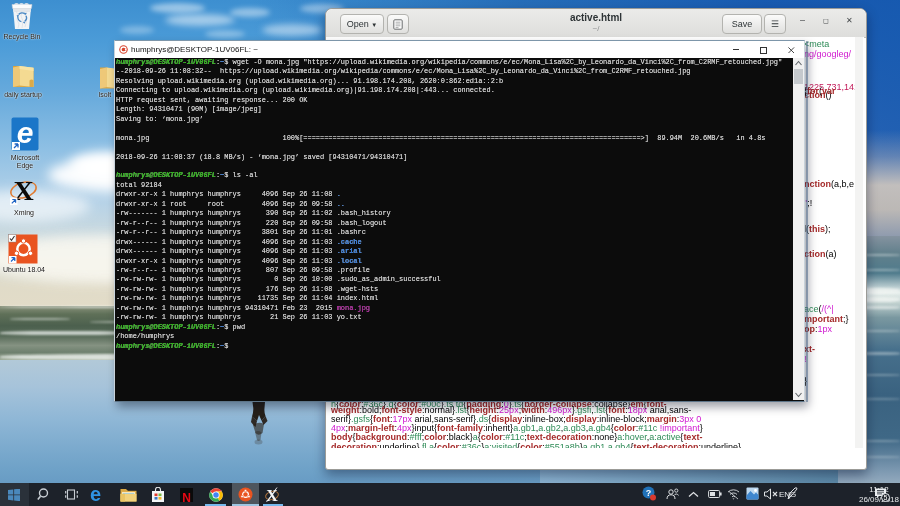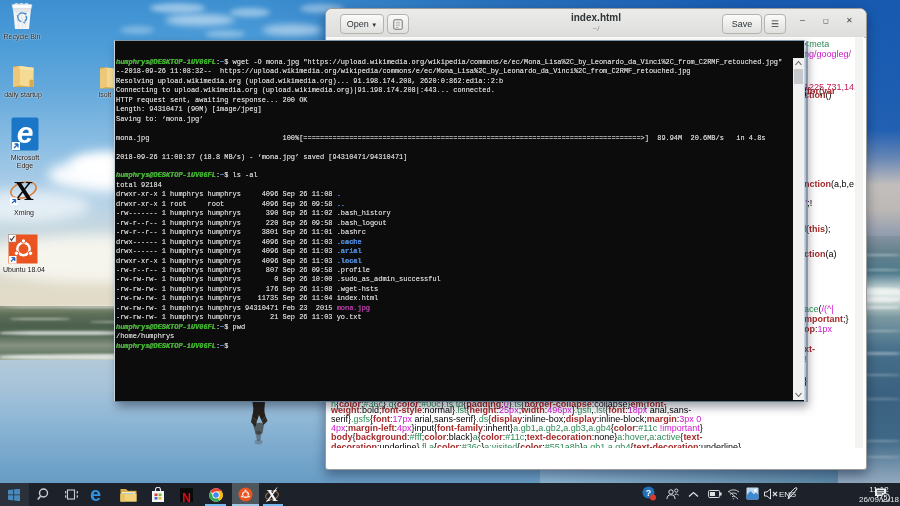--- a/index.html
+++ b/index.html
@@ -187,21 +187,21 @@
 
 <div class="abs" id="gedit">
 <div id="ghead">
 <div class="gbtn" style="left:14px;width:42px;">Open <span style="font-size:6px;">▼</span></div>
 <div class="gbtn" style="left:61px;width:20px;">
 <svg width="10" height="11" viewBox="0 0 10 11" style="margin-top:3.5px;">
 <rect x="0.8" y="0.8" width="8.4" height="9.4" rx="1" fill="#fdfdfd" stroke="#6a6d6e" stroke-width="1"></rect>
 <path d="M2.6 3.2 L7.4 3.2 M2.6 5 L7.4 5 M2.6 6.8 L7.4 6.8 M2.6 8.6 L5.5 8.6" stroke="#8a8d8e" stroke-width="0.7"></path>
 </svg>
 </div>
-<div id="gtitle">index.html</div>
+<div id="gtitle">active.html</div>
 <div id="gsub">~/</div>
 <div class="gbtn" style="left:396px;width:38px;">Save</div>
 <div class="gbtn" style="left:438px;width:20px;">☰</div>
 <div class="gwc" style="left:474px;top:6px;font-size:9px;">–</div>
 <div class="gwc" style="left:497px;top:8px;font-size:7px;">◻</div>
 <div class="gwc" style="left:520px;top:7px;font-size:8px;">✕</div>
 </div>
 <div id="gbody" style="position:absolute;left:0;top:28px;width:538px;height:411px;overflow:hidden;background:#fff;">
 
 <div class="gmono" style="left:478px;top:2px;"><span class="tl">&lt;meta</span></div>
@@ -225,20 +225,34 @@
 <div class="gmono" style="left:5px;top:376.8px;">serif}<span class="tl">.gsfs</span>{<span class="kw">font</span>:<span class="mg">17px</span> arial,sans-serif}<span class="tl">.ds</span>{<span class="kw">display</span>:inline-box;<span class="kw">display</span>:inline-block;<span class="kw">margin</span>:<span class="mg">3px 0</span></div>
 <div class="gmono" style="left:5px;top:385.7px;"><span class="mg">4px</span>;<span class="kw">margin-left</span>:<span class="mg">4px</span>}input{<span class="kw">font-family</span>:inherit}<span class="tl">a.gb1</span>,<span class="tl">a.gb2</span>,<span class="tl">a.gb3</span>,<span class="tl">a.gb4</span>{<span class="kw">color</span>:<span class="tl">#11c</span> <span class="mg">!important</span>}</div>
 <div class="gmono" style="left:5px;top:394.5px;"><span class="kw">body</span>{<span class="kw">background</span>:<span class="tl">#fff</span>;<span class="kw">color</span>:black}<span class="tl">a</span>{<span class="kw">color</span>:<span class="tl">#11c</span>;<span class="kw">text-decoration</span>:none}<span class="tl">a:hover</span>,<span class="tl">a:active</span>{<span class="kw">text-</span></div>
 <div class="gmono" style="left:5px;top:405px;"><span class="kw">decoration</span>:underline}<span class="tl">.fl a</span>{<span class="kw">color</span>:<span class="tl">#36c</span>}<span class="tl">a:visited</span>{<span class="kw">color</span>:<span class="tl">#551a8b</span>}<span class="tl">a.gb1</span>,<span class="tl">a.gb4</span>{<span class="kw">text-decoration</span>:underline}</div>
 
 <div style="position:absolute;right:1px;top:0;width:8px;height:411px;background:#f3f3f2;"></div>
 </div>
 </div>
 
 <div class="abs" id="term">
+<div id="ttitle">
+<svg style="position:absolute;left:4px;top:4px;" width="9" height="9" viewBox="0 0 20 20">
+<circle cx="10" cy="10" r="9.5" fill="#d8442e"></circle>
+<circle cx="10" cy="10" r="5.6" fill="none" stroke="#fff" stroke-width="3"></circle>
+<path d="M10 10 L17 10" stroke="#d8442e" stroke-width="4"></path>
+<circle cx="15" cy="9.6" r="2" fill="#fff"></circle>
+</svg>
+<div id="ttext">humphrys@DESKTOP-1UV06FL: ~</div>
+<div style="position:absolute;left:618px;top:8px;width:5.5px;height:1.2px;background:#333;"></div>
+<div style="position:absolute;left:645px;top:5.5px;width:5px;height:5px;border:1px solid #333;"></div>
+<svg style="position:absolute;left:673px;top:5.5px;" width="6.5" height="6.5" viewBox="0 0 8 8">
+<path d="M0.5 0.5 L7.5 7.5 M7.5 0.5 L0.5 7.5" stroke="#333" stroke-width="1.1"></path>
+</svg>
+</div>
 <pre id="tpre"><span class="gp">humphrys@DESKTOP-1UV06FL</span>:<span class="bp">~</span>$ wget -O mona.jpg "https://upload.wikimedia.org/wikipedia/commons/e/ec/Mona_Lisa%2C_by_Leonardo_da_Vinci%2C_from_C2RMF_retouched.jpg"
 --2018-09-26 11:08:32--  https://upload.wikimedia.org/wikipedia/commons/e/ec/Mona_Lisa%2C_by_Leonardo_da_Vinci%2C_from_C2RMF_retouched.jpg
 Resolving upload.wikimedia.org (upload.wikimedia.org)... 91.198.174.208, 2620:0:862:ed1a::2:b
 Connecting to upload.wikimedia.org (upload.wikimedia.org)|91.198.174.208|:443... connected.
 HTTP request sent, awaiting response... 200 OK
 Length: 94310471 (90M) [image/jpeg]
 Saving to: ‘mona.jpg’
 
 mona.jpg                                100%[=================================================================================&gt;]  89.94M  20.6MB/s   in 4.8s
 

